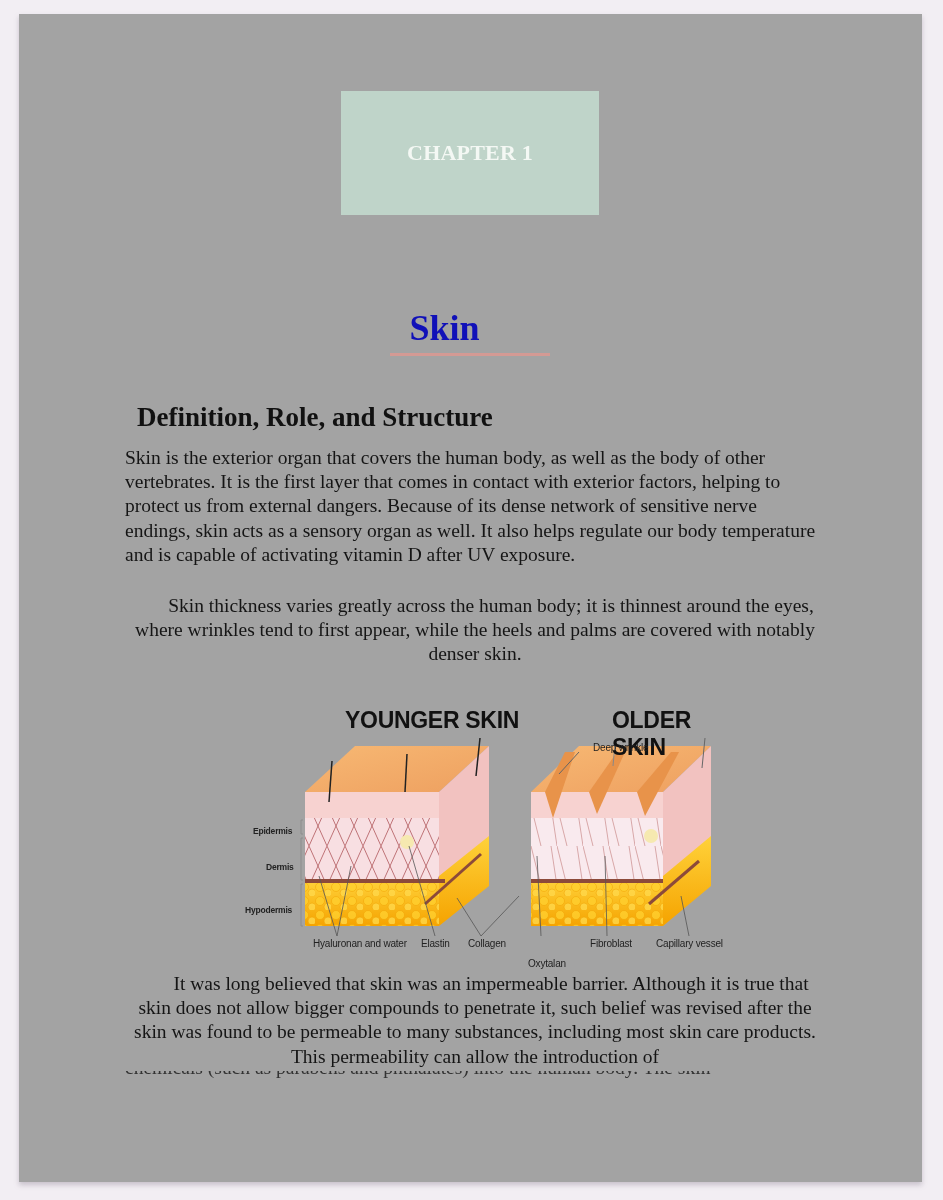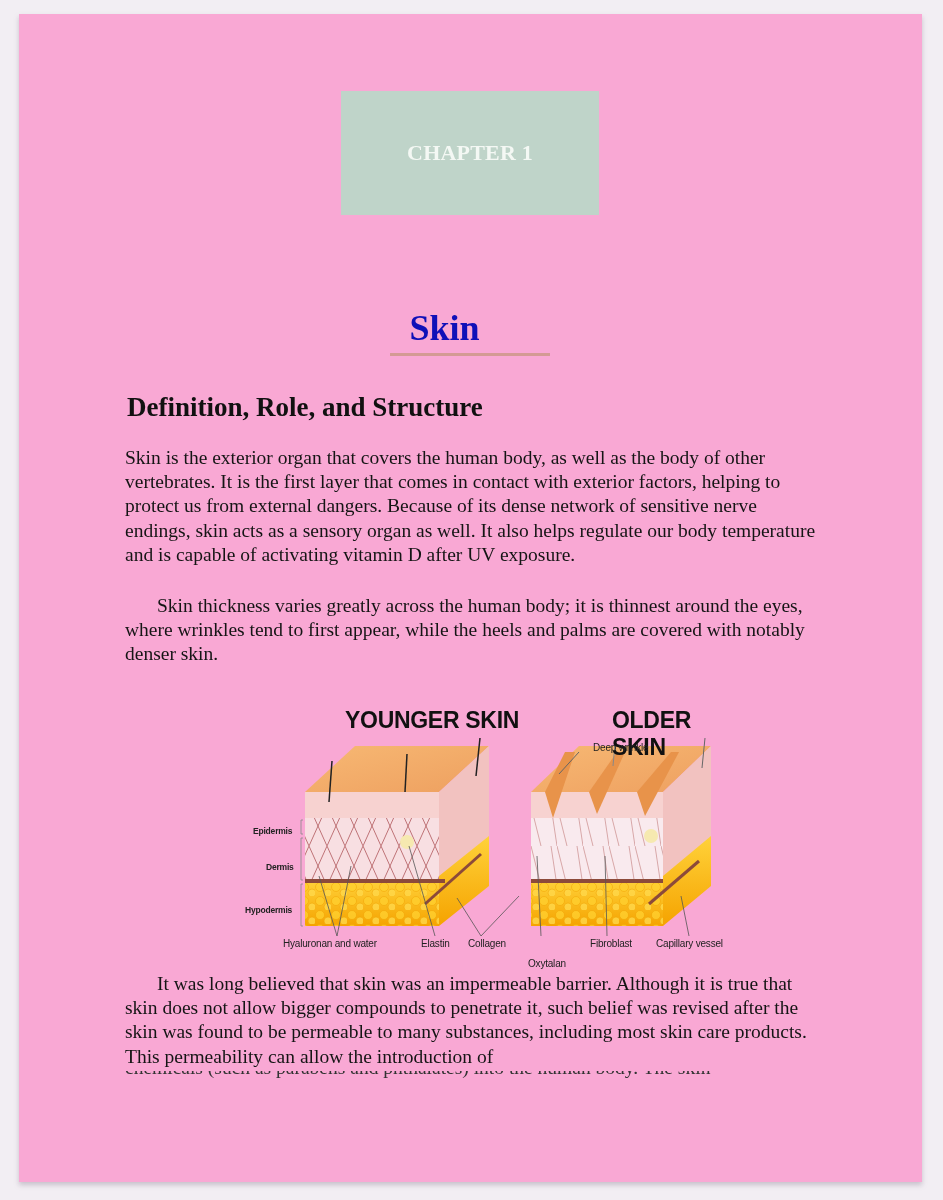--- a/index.html
+++ b/index.html
@@ -7,21 +7,21 @@
       width: 943px; height: 1200px;
       background: #f2eef3;
       position: relative;
       overflow: hidden;
       font-family: "Liberation Serif", "DejaVu Serif", serif;
     }
     .page {
       position: absolute;
       left: 19px; top: 14px;
       width: 903px; height: 1168px;
-      background: #f9a8d4;
+      background: #a3a3a3;
       box-shadow: 0 3px 5px rgba(120,110,130,0.35);
     }
     .chapter-box {
       position: absolute;
       left: 322px; top: 77px;
       width: 258px; height: 124px;
       background: #bfd4c9;
       display: flex; align-items: center; justify-content: center;
     }
     .chapter-label {
@@ -46,32 +46,32 @@
       width: 160px; height: 3px;
       background: #d49a94;
     }
     .section-heading {
       position: absolute;
       left: 106px; top: 374px;
       font-size: 27px;
       font-weight: bold;
       color: #111;
       line-height: 34px;
-      margin: 2px;
+      margin: 12px;
     }
     .para {
       position: absolute;
       left: 106px;
       width: 700px;
       font-size: 19.5px;
       line-height: 24.2px;
       color: #151515;
       margin: 0;
     }
-    .para.indent { text-indent: 32px; }
+    .para.indent { text-indent: 32px; text-align: center; }
     .p1 { top: 432px; }
     .p2 { top: 580px; }
     .p3 { top: 958px; }
     .fade {
       position: absolute;
       left: 106px; top: 1057px;
       width: 700px; height: 10px;
       overflow: hidden;
     }
     .fade span {
@@ -198,21 +198,21 @@
     </svg>
 
     <span class="fig-title" style="left:126px; top:21px;">YOUNGER SKIN</span>
     <span class="fig-title" style="left:393px; top:21px;">OLDER SKIN</span>
     <span class="fig-label" style="left:374px; top:56px;">Deep wrinkle</span>
 
     <span class="fig-label bold" style="left:34px; top:140px;">Epidermis</span>
     <span class="fig-label bold" style="left:47px; top:176px;">Dermis</span>
     <span class="fig-label bold" style="left:26px; top:219px;">Hypodermis</span>
 
-    <span class="fig-label" style="left:64px; top:252px;">Hyaluronan and water</span>
+    <span class="fig-label" style="left:94px; top:252px;">Hyaluronan and water</span>
     <span class="fig-label" style="left:202px; top:252px;">Elastin</span>
     <span class="fig-label" style="left:249px; top:252px;">Collagen</span>
     <span class="fig-label" style="left:309px; top:252px;margin-top:20px;">Oxytalan</span>
     <span class="fig-label" style="left:371px; top:252px;">Fibroblast</span>
     <span class="fig-label" style="left:437px; top:252px;">Capillary vessel</span>
   </div>
 
   <p class="para p3 indent">It was long believed that skin was an impermeable barrier. Although it is true that skin does not allow bigger compounds to penetrate it, such belief was revised after the skin was found to be permeable to many substances, including most skin care products. This permeability can allow the introduction of</p>
   <div class="fade">
     <span>chemicals (such as parabens and phthalates) into the human body. The skin</span>

